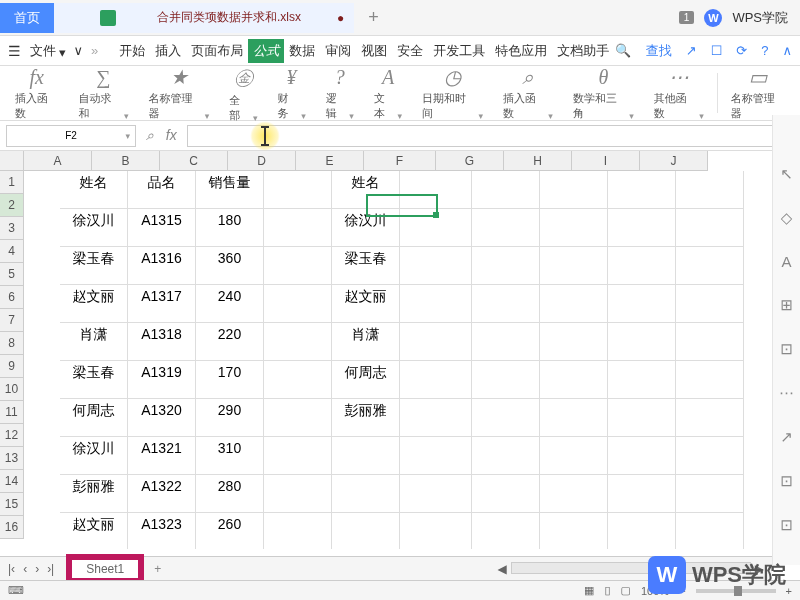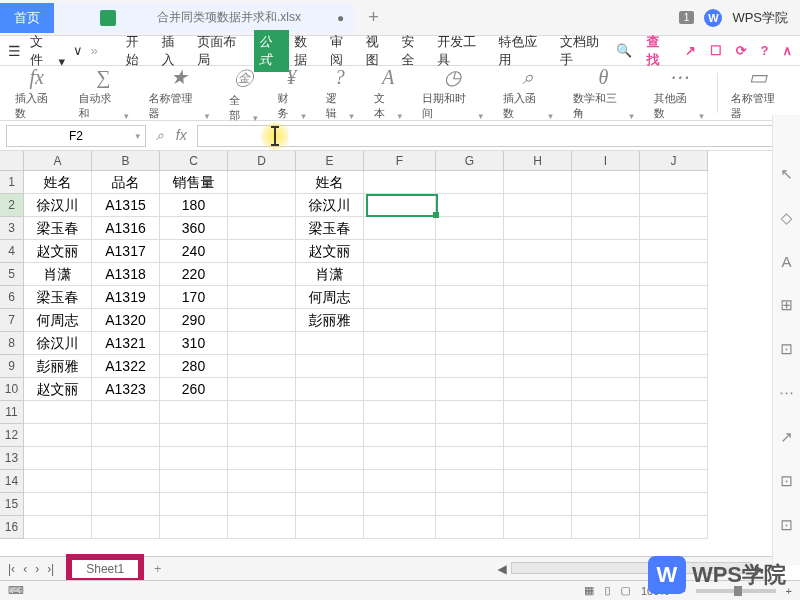--- a/index.html
+++ b/index.html
@@ -3,75 +3,75 @@
 <meta charset="utf-8">
 <style>
 * { margin: 0; padding: 0; box-sizing: border-box; font-family: "Microsoft YaHei", Arial, sans-serif; }
 body { background: #fff; width: 800px; height: 600px; overflow: hidden; position: relative; }
 
 
 .title-bar { height: 36px; background: #f5f5f5; display: flex; align-items: center; border-bottom: 1px solid #ddd; }
 .tab-home { background: #4a8bff; color: #fff; padding: 4px 14px; font-size: 13px; height: 30px; display: flex; align-items: center; }
 .tab-file { display: flex; align-items: center; padding: 0 10px; height: 30px; background: #edf3ff; }
 .file-icon { width: 16px; height: 16px; background: #2c9f5e; display: inline-block; margin-right: 5px; border-radius: 2px; }
-.tab-file span { font-size: 12px; color: #737373; margin-left: 36px; }
+.tab-file span { font-size: 12px; color: #7f1d1d; margin-left: 36px; }
 .tab-dot { color: #f0a020; margin-left: 6px; font-size: 18px; }
 .tab-plus { padding: 0 14px; font-size: 18px; color: #888; }
 .title-right { margin-left: auto; display: flex; align-items: center; gap: 10px; padding-right: 12px; }
 .badge1 { background: #888; color: #fff; font-size: 10px; padding: 1px 5px; border-radius: 2px; }
 .wps-logo { width: 18px; height: 18px; background: #4a7cff; border-radius: 50%; color: #fff; font-size: 11px; display: flex; align-items: center; justify-content: center; font-weight: bold; }
 .wps-xy { font-size: 13px; color: #333; }
 
 
 .menu-bar { height: 30px; display: flex; align-items: center; padding: 0 8px; font-size: 13px; color: #333; border-bottom: 1px solid #ddd; }
 .menu-left { display: flex; align-items: center; gap: 8px; }
 .bars-icon { display: inline-block; width: 14px; }
 .bars-icon::before { content: "☰"; font-size: 14px; }
 .file-menu { display: flex; align-items: flex-end; gap: 3px; }
 .arrow-sep { color: #aaa; }
-.tabs-menu { display: flex; align-items: center; margin-left: 15px; }
+.tabs-menu { display: flex; align-items: center; margin-left: 8px; }
 .tab-item { padding: 3px 5px; font-size: 13px; cursor: pointer; }
 .tab-item.active { background: #2c9f5e; color: #fff; font-style: italic; }
-.menu-right { margin-left: auto; display: flex; align-items: center; gap: 14px; color: #ec4899; font-weight: bold; }
+.menu-right { margin-left: auto; display: flex; align-items: center; gap: 14px; color: #3b82f6; }
 .search-icon::before { content: "🔍"; font-size: 13px; }
 
 
 .ribbon { height: 55px; display: flex; align-items: center; padding: 2px 6px; border-bottom: 1px solid #ddd; gap: 2px; }
 .ribbon-group { display: flex; flex-direction: column; align-items: center; justify-content: center; padding: 0 9px; font-size: 11px; color: #555; cursor: pointer; }
 .ribbon-group .ico { font-size: 20px; color: #888; margin-bottom: 2px; font-style: italic; font-family: Georgia, serif; }
 .ribbon-label { display: flex; align-items: flex-end; gap: 2px; }
 .dd::after { content: "▾"; font-size: 9px; color: #999; }
 .ribbon-sep { width: 1px; height: 40px; background: #e2e2e2; margin: 0 2px; }
 
 
 .side-panel { position: absolute; right: 0; top: 115px; width: 28px; height: 450px; background: #f8f8f8; border-left: 1px solid #e5e5e5; display: flex; flex-direction: column; align-items: center; padding-top: 50px; gap: 26px; color: #888; font-size: 15px; }
 
 
 .formula-row { height: 30px; display: flex; align-items: center; padding: 4px 6px; border-bottom: 1px solid #ddd; gap: 10px; }
-.name-box { width: 140px; height: 22px; border: 1px solid #ccc; font-size: 12px; text-align: center; display: flex; align-items: center; justify-content: center; position: relative; }
+.name-box { width: 130px; height: 22px; border: 1px solid #ccc; font-size: 10px; text-align: center; display: flex; align-items: center; justify-content: center; position: relative; }
 .name-box::after { content: "▾"; position: absolute; right: 5px; font-size: 9px; color: #999; }
 .fx-icons { display: flex; gap: 12px; font-size: 14px; color: #888; font-style: italic; font-family: Georgia, serif; }
 .formula-input { flex: 1; height: 22px; border: 1px solid #ccc; position: relative; }
 .cursor-highlight { position: absolute; left: 62px; top: -5px; width: 30px; height: 30px; background: radial-gradient(circle, rgba(255,230,80,0.9) 0%, rgba(255,230,80,0.3) 60%, transparent 70%); border-radius: 50%; display: flex; align-items: center; justify-content: center; }
 .text-cursor { width: 2px; height: 18px; background: #333; position: relative; }
 .text-cursor::before, .text-cursor::after { content: ""; position: absolute; left: -3px; width: 8px; height: 2px; background: #333; }
 .text-cursor::before { top: -1px; }
 .text-cursor::after { bottom: -1px; }
 
 
 .grid-area { position: relative; overflow: hidden; height: 398px; }
 .corner { position: absolute; left: 0; top: 0; width: 24px; height: 20px; background: #f0f0f0; border-right: 1px solid #ccc; border-bottom: 1px solid #ccc; }
 .col-headers { position: absolute; left: 24px; top: 0; height: 20px; display: flex; }
 .col-h { width: 68px; background: #f0f0f0; border-right: 1px solid #ccc; border-bottom: 1px solid #ccc; text-align: center; font-size: 12px; line-height: 20px; color: #555; }
 .col-h.f { width: 72px; }
 .row-headers { position: absolute; left: 0; top: 20px; width: 24px; }
 .row-h { height: 23px; background: #f0f0f0; border-right: 1px solid #ccc; border-bottom: 1px solid #ccc; text-align: center; font-size: 12px; line-height: 23px; color: #555; }
 .row-h.sel { background: #d6e8d6; }
 .cells { position: absolute; left: 24px; top: 20px; }
-.row { display: flex; height: 23px; }
+.row { display: flex; height: 38px; padding-left: 36px; }
 .cell { width: 68px; border-right: 1px solid #ddd; border-bottom: 1px solid #ddd; font-size: 14px; text-align: center; line-height: 23px; color: #000; }
 .cell.f { width: 72px; }
 .sel-box { position: absolute; left: 366px; top: 43px; width: 72px; height: 23px; border: 2px solid #2c9f5e; pointer-events: none; }
 .sel-handle { position: absolute; right: -3px; bottom: -3px; width: 6px; height: 6px; background: #2c9f5e; }
 
 
 .sheet-bar { position: absolute; bottom: 20px; left: 0; right: 28px; height: 24px; background: #f5f5f5; border-top: 1px solid #ccc; display: flex; align-items: center; padding: 0 8px; font-size: 12px; color: #666; }
 .sheet-nav { display: flex; gap: 8px; }
 .sheet-tab { background: #fff; border: 6px solid #be185d; padding: 2px 14px; margin-left: 12px; }
 .sheet-plus { margin-left: 10px; color: #888; }

